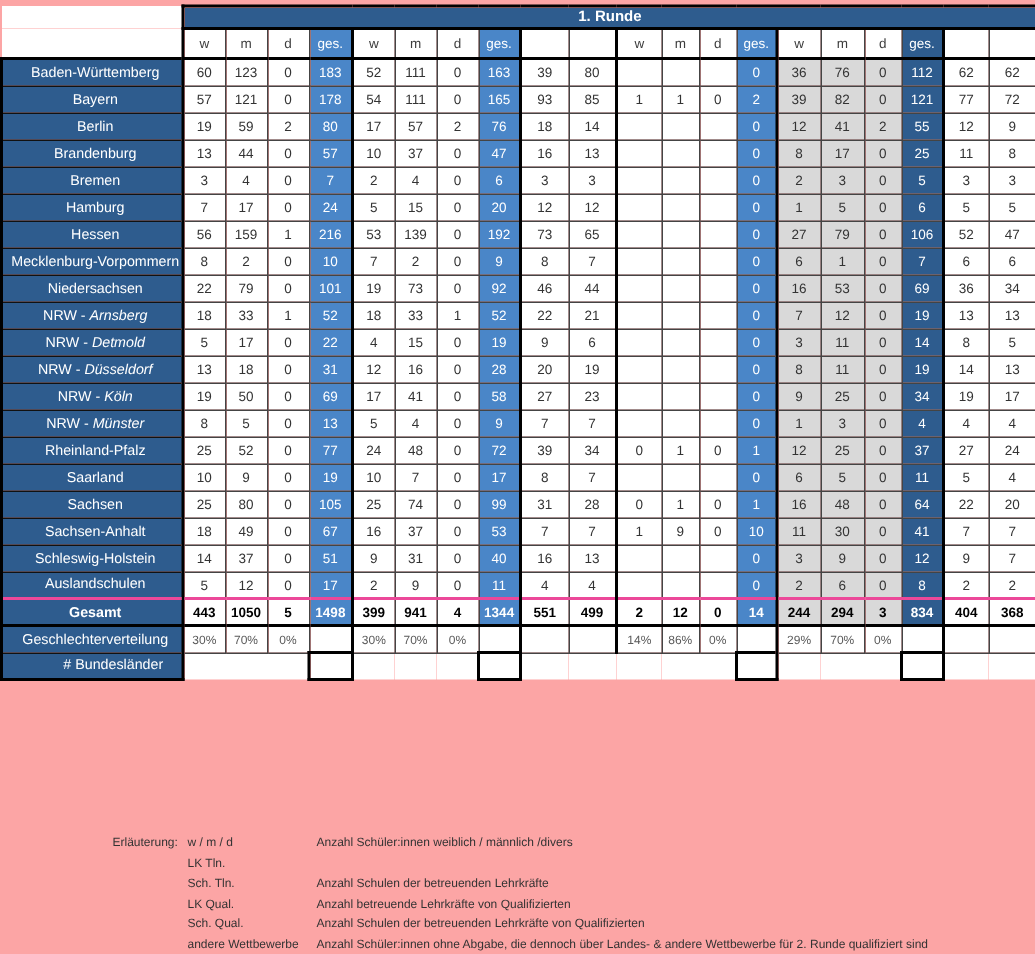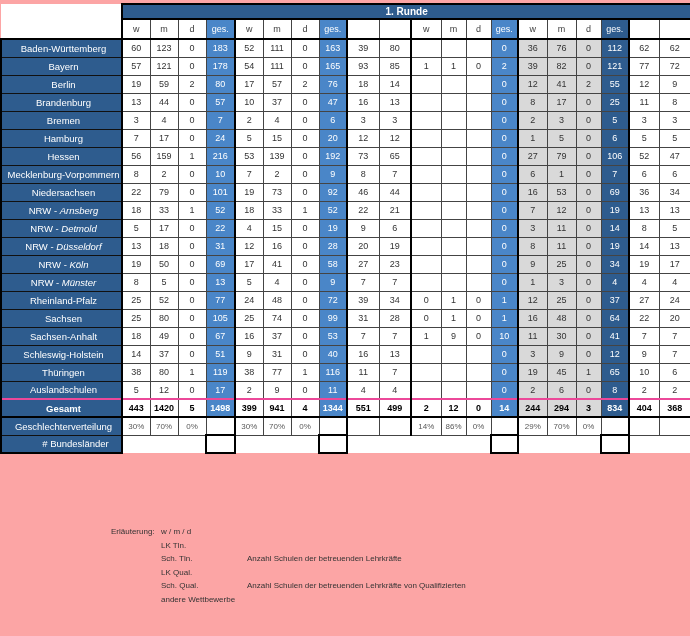--- a/index.html
+++ b/index.html
@@ -22,21 +22,21 @@
   .gesd{background:#2E5C8E !important;color:#fff !important;}
   .gy{background:#D9D9D9;}
   .gl{border-left:2px solid #000 !important;}
   .last{border-right:2px solid #000 !important;}
   .pct{font-size:8px;color:#595959;}
   tr.total td{font-weight:bold;color:#000;border-top:2px solid #ec4899;border-bottom:2px solid #000;}
   tr.total .lbl{color:#fff;}
   tr.count td{border:none;padding-left:28px;}
   tr.count td.box{border:2px solid #000;}
   tr.count td.lbl{border:1px solid #111;border-left:2px solid #000;border-right:2px solid #000;border-bottom:2px solid #000;}
-  .legend{position:absolute;top:525px;left:75px;right:0;font-size:8px;color:#333;margin-left:36px;}
+  .legend{position:absolute;top:555px;left:75px;right:0;font-size:8px;color:#333;}
   .lg-row{display:flex;line-height:13.6px;}
   .lg-head{width:50px;}
   .lg-term{width:86px;}
   .lg-desc{flex:1;}
 </style>
 </head>
 <body>
 
 <div class="page">
   <table>
@@ -432,20 +432,43 @@
           <td class="n">0</td>
           <td class="gesl">1</td>
           <td class="gy gl">12</td>
           <td class="gy">25</td>
           <td class="gy">0</td>
           <td class="gesd">37</td>
           <td class="n gl">27</td>
           <td class="n last">24</td>
         </tr>
         <tr>
+          <td class="lbl">Saarland</td>
+          <td class="n gl">10</td>
+          <td class="n">9</td>
+          <td class="n">0</td>
+          <td class="gesl">19</td>
+          <td class="n gl">10</td>
+          <td class="n">7</td>
+          <td class="n">0</td>
+          <td class="gesl">17</td>
+          <td class="n gl">8</td>
+          <td class="n">7</td>
+          <td class="n gl"></td>
+          <td class="n"></td>
+          <td class="n"></td>
+          <td class="gesl">0</td>
+          <td class="gy gl">6</td>
+          <td class="gy">5</td>
+          <td class="gy">0</td>
+          <td class="gesd">11</td>
+          <td class="n gl">5</td>
+          <td class="n last">4</td>
+        </tr>
+        <tr>
           <td class="lbl">Sachsen</td>
           <td class="n gl">25</td>
           <td class="n">80</td>
           <td class="n">0</td>
           <td class="gesl">105</td>
           <td class="n gl">25</td>
           <td class="n">74</td>
           <td class="n">0</td>
           <td class="gesl">99</td>
           <td class="n gl">31</td>
@@ -501,43 +524,20 @@
           <td class="n"></td>
           <td class="gesl">0</td>
           <td class="gy gl">3</td>
           <td class="gy">9</td>
           <td class="gy">0</td>
           <td class="gesd">12</td>
           <td class="n gl">9</td>
           <td class="n last">7</td>
         </tr>
         <tr>
-          <td class="lbl">Thüringen</td>
-          <td class="n gl">38</td>
-          <td class="n">80</td>
-          <td class="n">1</td>
-          <td class="gesl">119</td>
-          <td class="n gl">38</td>
-          <td class="n">77</td>
-          <td class="n">1</td>
-          <td class="gesl">116</td>
-          <td class="n gl">11</td>
-          <td class="n">7</td>
-          <td class="n gl"></td>
-          <td class="n"></td>
-          <td class="n"></td>
-          <td class="gesl">0</td>
-          <td class="gy gl">19</td>
-          <td class="gy">45</td>
-          <td class="gy">1</td>
-          <td class="gesd">65</td>
-          <td class="n gl">10</td>
-          <td class="n last">6</td>
-        </tr>
-        <tr>
           <td class="lbl">Auslandschulen</td>
           <td class="n gl">5</td>
           <td class="n">12</td>
           <td class="n">0</td>
           <td class="gesl">17</td>
           <td class="n gl">2</td>
           <td class="n">9</td>
           <td class="n">0</td>
           <td class="gesl">11</td>
           <td class="n gl">4</td>
@@ -549,21 +549,21 @@
           <td class="gy gl">2</td>
           <td class="gy">6</td>
           <td class="gy">0</td>
           <td class="gesd">8</td>
           <td class="n gl">2</td>
           <td class="n last">2</td>
         </tr>
         <tr class="total">
           <td class="lbl">Gesamt</td>
           <td class="n gl">443</td>
-          <td class="n">1420</td>
+          <td class="n">1050</td>
           <td class="n">5</td>
           <td class="gesl">1498</td>
           <td class="n gl">399</td>
           <td class="n">941</td>
           <td class="n">4</td>
           <td class="gesl">1344</td>
           <td class="n gl">551</td>
           <td class="n">499</td>
           <td class="n gl">2</td>
           <td class="n">12</td>
@@ -622,37 +622,40 @@
           <td></td>
           <td></td>
         </tr>
       </tbody>
   </table>
 
   <div class="legend" id="legend">
       <div class="lg-row">
         <span class="lg-head">Erläuterung:</span>
         <span class="lg-term">w / m / d</span>
+        <span class="lg-desc">Anzahl Schüler:innen weiblich / männlich /divers</span>
       </div>
       <div class="lg-row">
         <span class="lg-head"></span>
         <span class="lg-term">LK Tln.</span>
       </div>
       <div class="lg-row">
         <span class="lg-head"></span>
         <span class="lg-term">Sch. Tln.</span>
         <span class="lg-desc">Anzahl Schulen der betreuenden Lehrkräfte</span>
       </div>
       <div class="lg-row">
         <span class="lg-head"></span>
         <span class="lg-term">LK Qual.</span>
+        <span class="lg-desc">Anzahl betreuende Lehrkräfte von Qualifizierten</span>
       </div>
       <div class="lg-row">
         <span class="lg-head"></span>
         <span class="lg-term">Sch. Qual.</span>
         <span class="lg-desc">Anzahl Schulen der betreuenden Lehrkräfte von Qualifizierten</span>
       </div>
       <div class="lg-row">
         <span class="lg-head"></span>
         <span class="lg-term">andere Wettbewerbe</span>
+        <span class="lg-desc">Anzahl Schüler:innen ohne Abgabe, die dennoch über Landes- &amp; andere Wettbewerbe für 2. Runde qualifiziert sind</span>
       </div>
     </div>
 </div>
 
 </body></html>

